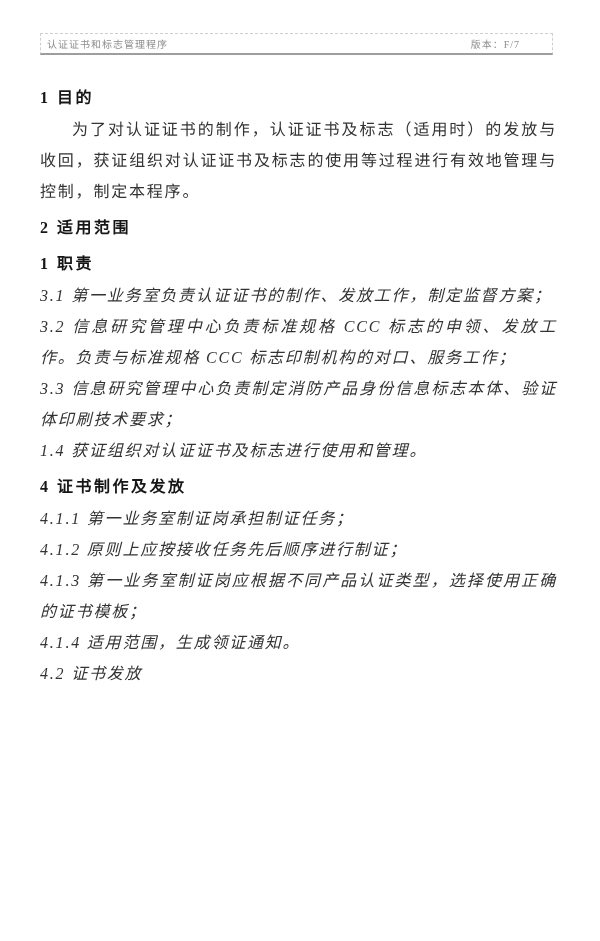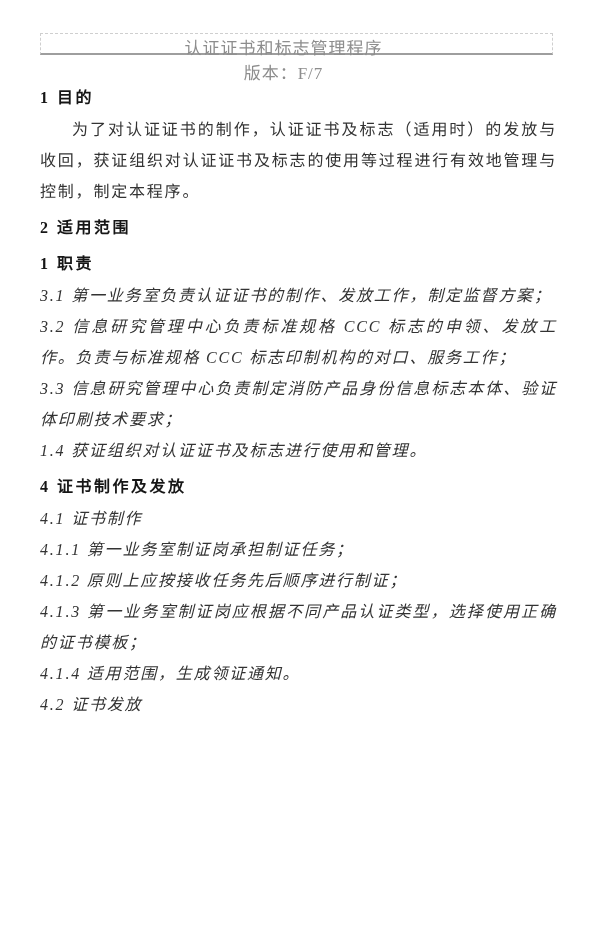--- a/index.html
+++ b/index.html
@@ -22,25 +22,24 @@
     height: 22px;
     border-top: 1px dashed #cfcfcf;
     border-left: 1px dashed #cfcfcf;
     border-right: 1px dashed #cfcfcf;
     border-bottom: 2px solid #9e9e9e;
     display: flex;
     justify-content: space-between;
     align-items: center;
     padding: 0 32px 0 6px;
     color: #8d8d8d;
-    font-size: 17px;
+    font-size: 10px;
     letter-spacing: 1px;
     box-sizing: border-box;
     width: 513px;
-    flex-direction: column;
   }
   .page-header .hdr-title { white-space: nowrap; }
   .page-header .hdr-version { white-space: nowrap; }
   
   .document-body {
     margin: 27px 43px 0 40px;
     width: 517px;
     color: #333333;
   }
   .block {
@@ -78,21 +77,20 @@
 
   <div class="block heading">1 目的</div>
       <div class="block paragraph">为了对认证证书的制作，认证证书及标志（适用时）的发放与收回，获证组织对认证证书及标志的使用等过程进行有效地管理与控制，制定本程序。</div>
       <div class="block heading">2 适用范围</div>
       <div class="block heading">1 职责</div>
       <div class="block item">3.1 第一业务室负责认证证书的制作、发放工作，制定监督方案；</div>
       <div class="block item">3.2 信息研究管理中心负责标准规格 CCC 标志的申领、发放工作。负责与标准规格 CCC 标志印制机构的对口、服务工作；</div>
       <div class="block item">3.3 信息研究管理中心负责制定消防产品身份信息标志本体、验证体印刷技术要求；</div>
       <div class="block item">1.4 获证组织对认证证书及标志进行使用和管理。</div>
       <div class="block heading">4 证书制作及发放</div>
-      <div class="block subheading">4.1 证书制作</div>
       <div class="block item">4.1.1 第一业务室制证岗承担制证任务；</div>
       <div class="block item">4.1.2 原则上应按接收任务先后顺序进行制证；</div>
       <div class="block item">4.1.3 第一业务室制证岗应根据不同产品认证类型，选择使用正确的证书模板；</div>
       <div class="block item">4.1.4 适用范围，生成领证通知。</div>
       <div class="block subheading">4.2 证书发放</div>
     </div>
 
 </div>
 
 </body></html>

